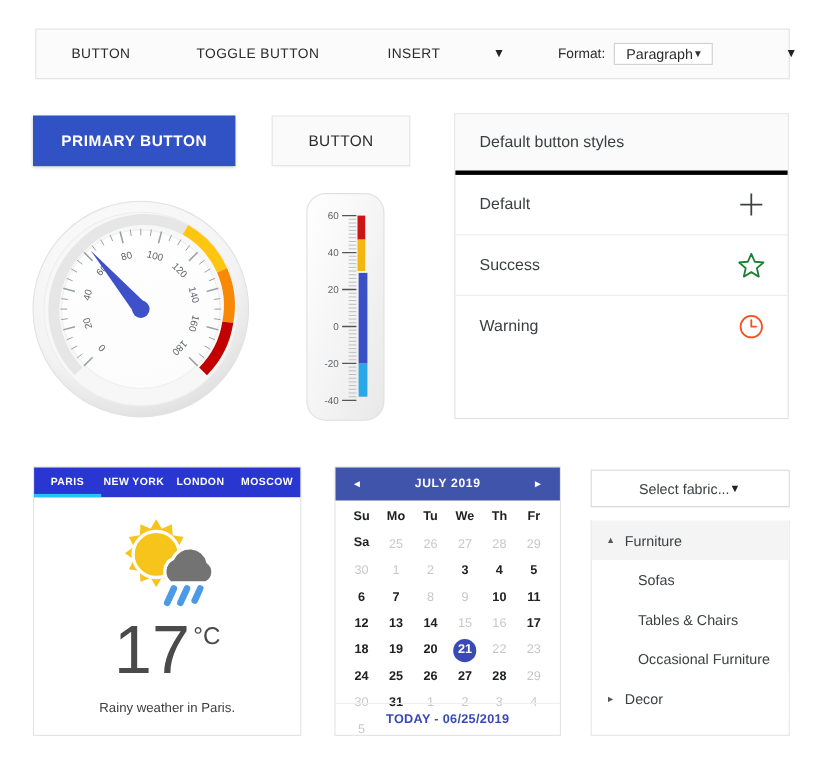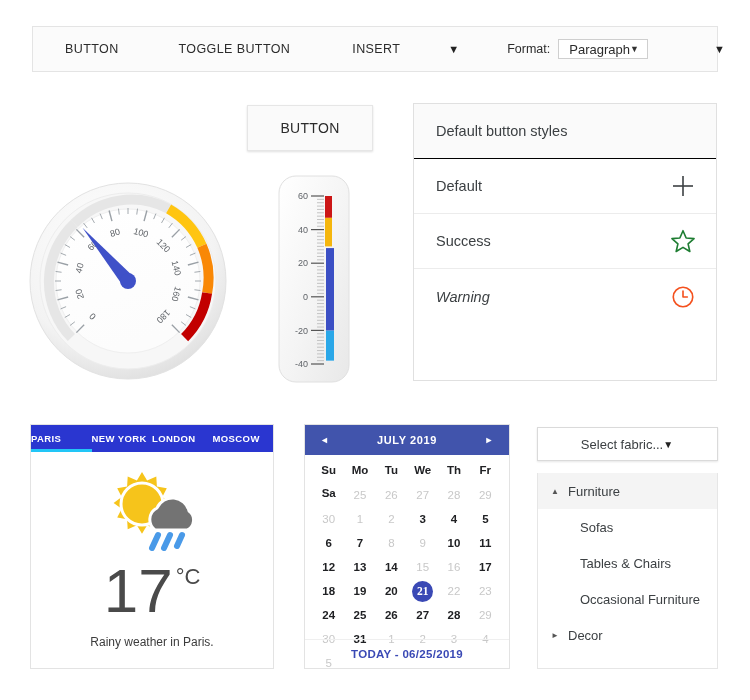--- a/index.html
+++ b/index.html
@@ -132,41 +132,41 @@
     top: 103px;
     width: 304px;
     height: 278px;
     border: 1px solid #e0e0e0;
     box-sizing: border-box;
     background: #fff;
   }
   .lp-header {
     height: 55px;
     background: #fafafa;
-    border-bottom: 1px solid #000000;
+    border-bottom: 4px solid #000000;
     display: flex;
     align-items: center;
     padding-left: 22px;
     font-size: 14.5px;
     color: #3c4043;
     box-sizing: border-box;
   }
   .lp-row {
     height: 55px;
     border-bottom: 1px solid #ececec;
     display: flex;
     align-items: center;
     justify-content: space-between;
     padding: 0 20px 0 22px;
     font-size: 14.5px;
     color: #3c4043;
     box-sizing: border-box;
     cursor: pointer;
   }
-  .lp-row:last-child { border-bottom: 0; font-style: italic; }
+  .lp-row:last-child { border-bottom: 0; }
   .lp-icon { width: 26px; height: 26px; display: block; }
 
   
   .gauge { position: absolute; left: 22px; top: 175px; width: 212px; height: 212px; }
 
   
   .thermo { position: absolute; left: 277px; top: 174px; width: 74px; height: 210px; }
 
   
   .weather {
@@ -181,21 +181,21 @@
   }
   .w-tabs {
     height: 27px;
     background: #2a36d0;
     display: flex;
     align-items: center;
     position: relative;
   }
   .w-tab {
     flex: 1;
-    text-align: left;
+    text-align: center;
     color: #ffffff;
     font-size: 9.5px;
     font-weight: bold;
     letter-spacing: .4px;
     cursor: pointer;
     line-height: 27px;
     height: 100%;
     box-sizing: border-box;
   }
   .w-tab.active { border-bottom: 3px solid #22c6f7; }
@@ -279,21 +279,20 @@
   }
   .cal-day.muted { color: #c8c8c8; font-weight: normal; }
   .cal-day.selected span {
     display: inline-block;
     width: 21px;
     height: 21px;
     line-height: 21px;
     border-radius: 50%;
     background: #3a49b5;
     color: #fff;
-    font-family: Liberation Serif, serif;
   }
   .cal-footer {
     position: absolute;
     bottom: 0;
     left: 0;
     right: 0;
     height: 28px;
     display: flex;
     align-items: center;
     justify-content: center;
@@ -370,20 +369,21 @@
     <span class="tb-caret">▼</span>
     <span class="tb-sep"></span>
     <span class="tb-label">Format:</span>
     <div class="tb-select">
       <span>Paragraph</span>
       <span class="mini-caret">▼</span>
     </div>
     <span class="tb-caret-end">▼</span>
   </div>
 
+  <button class="primary-btn">PRIMARY BUTTON</button>
   <button class="flat-btn">BUTTON</button>
 
   <div class="list-panel">
     <div class="lp-header">Default button styles</div>
 
     <div class="lp-row">
       <span>Default</span>
       <span>
         <svg class="lp-icon" viewBox="0 0 26 26">
           <line x1="13" y1="3" x2="13" y2="23" stroke="#3c4043" stroke-width="1.6"></line>

